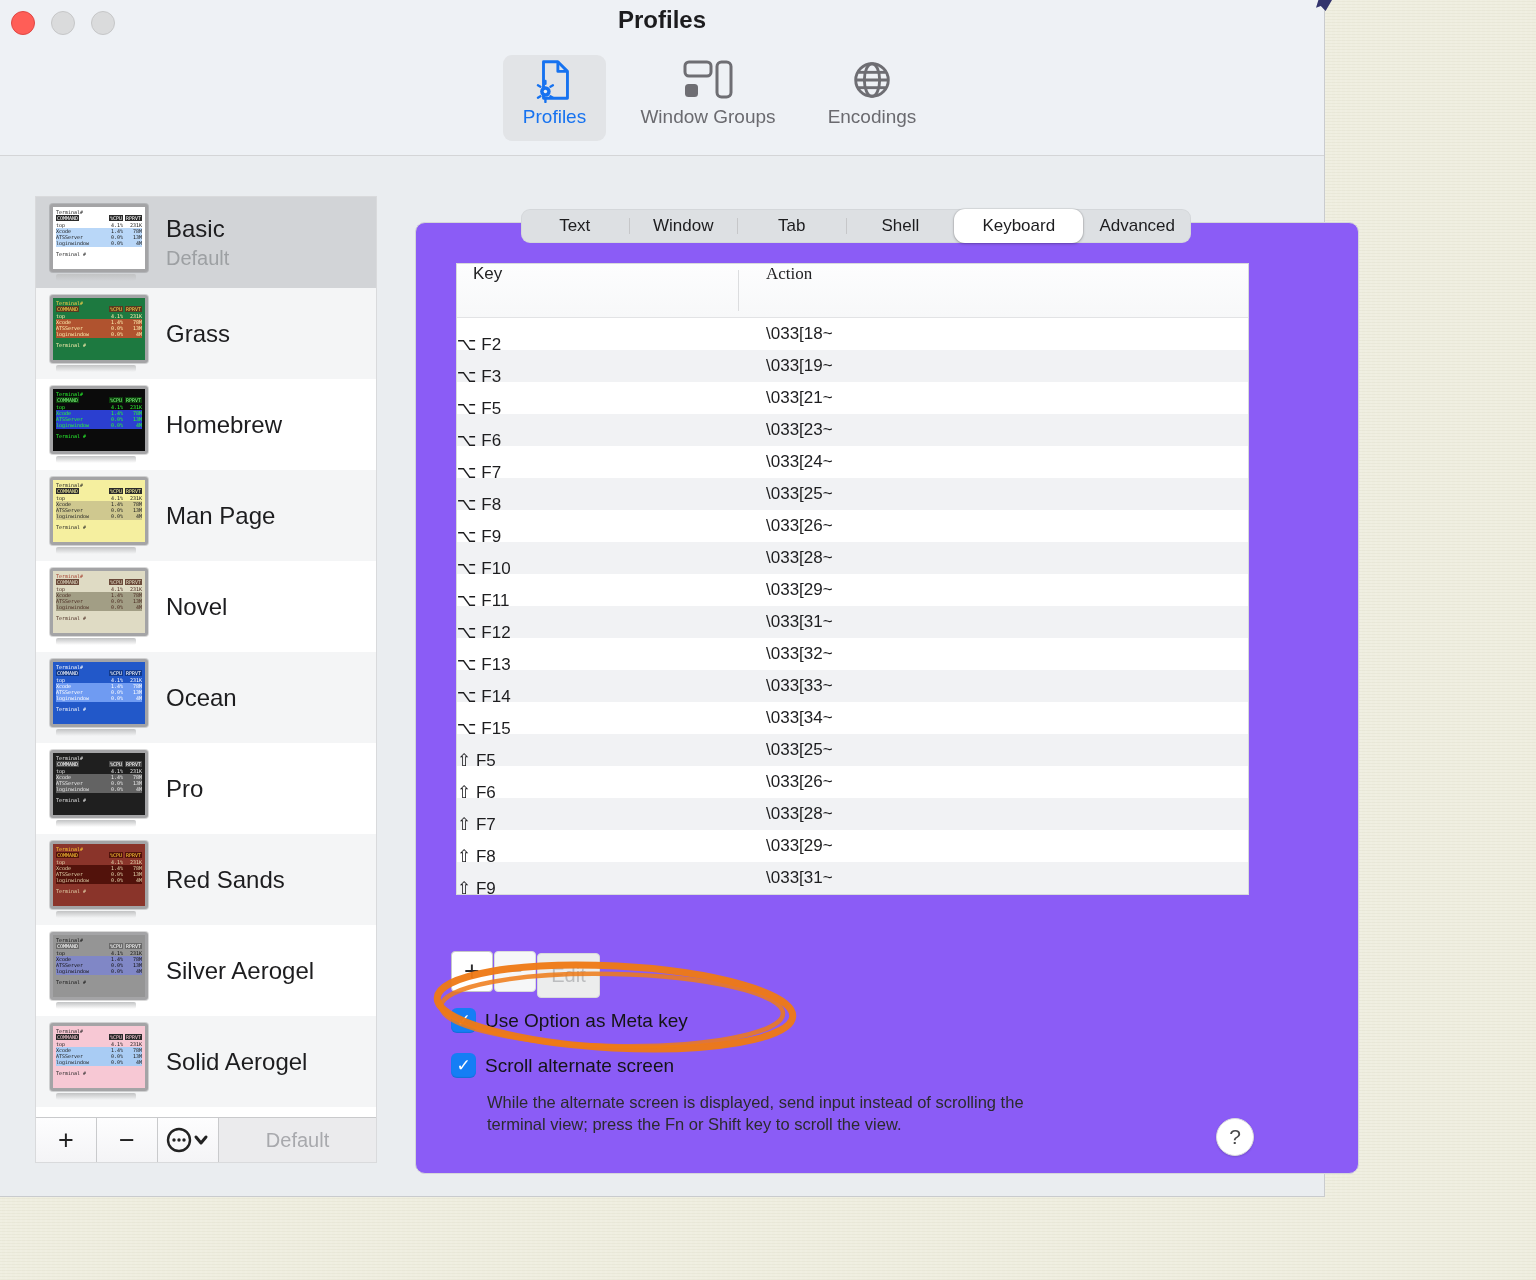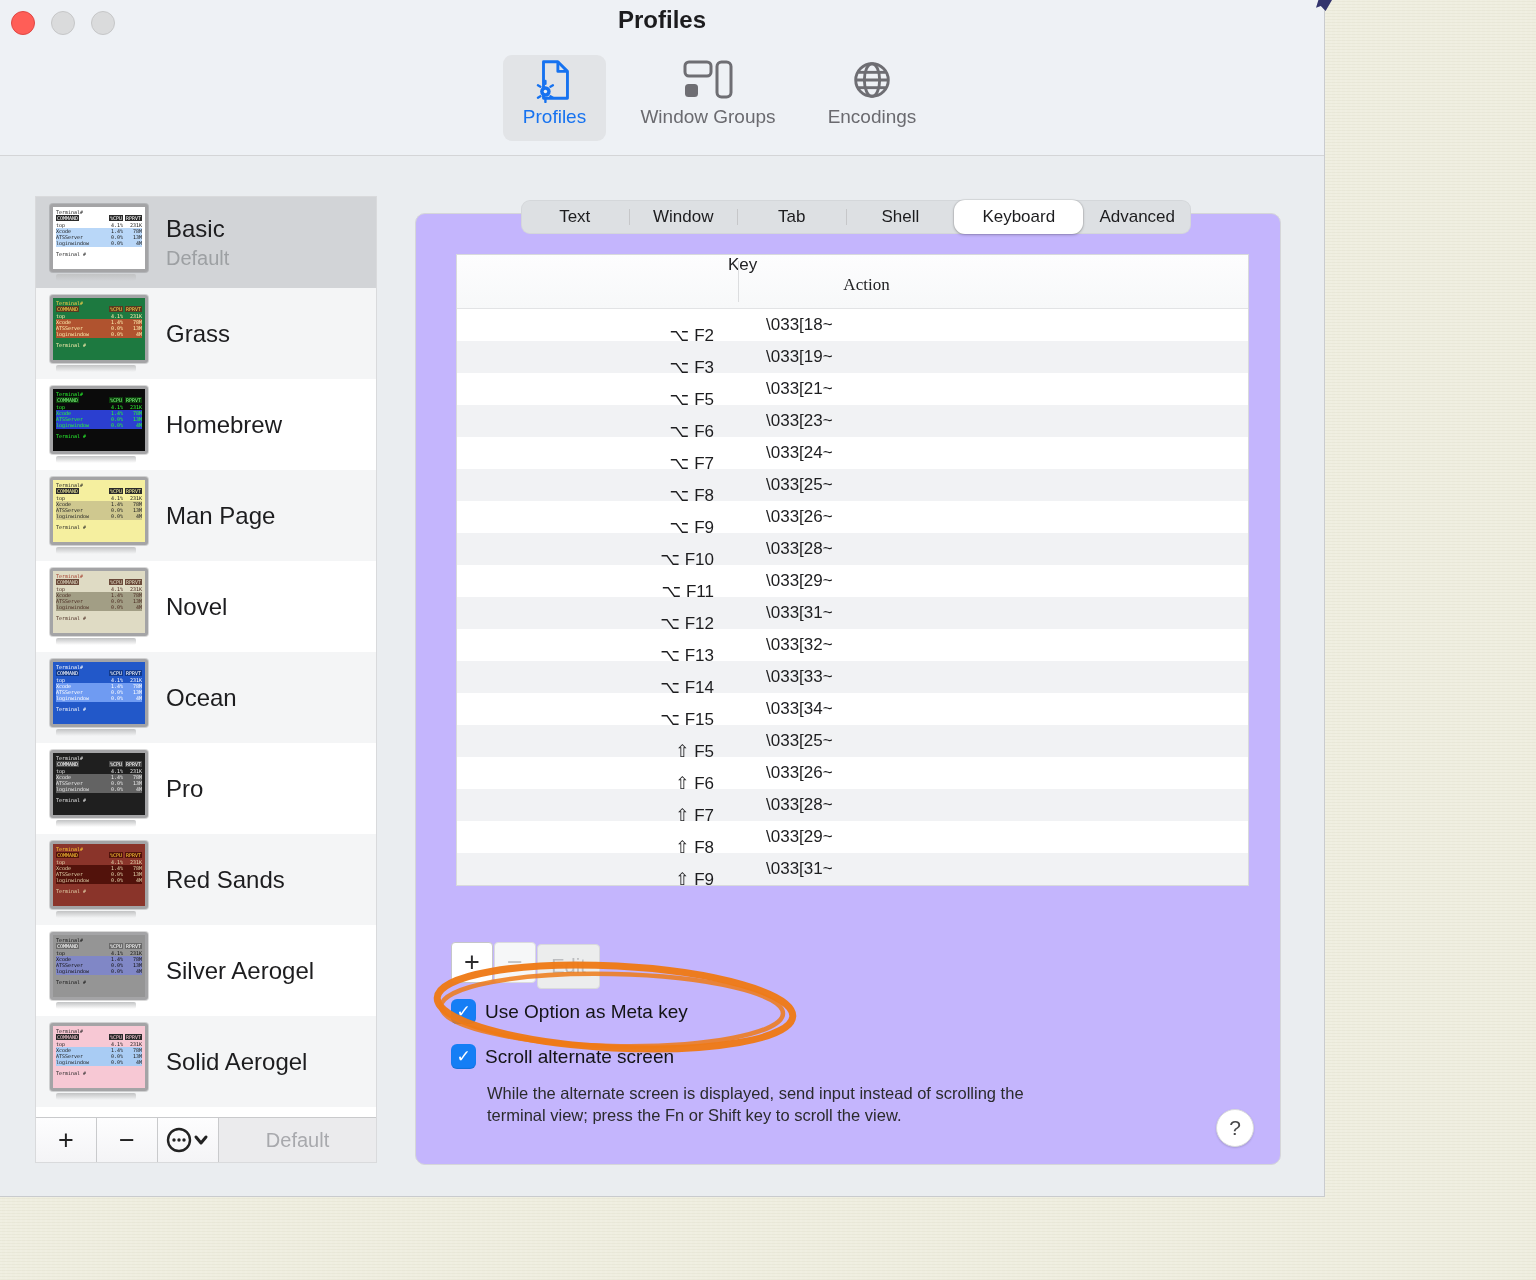--- a/index.html
+++ b/index.html
@@ -59,40 +59,40 @@
   .profile-subtitle{font-size:20px;color:#9da0a3;margin-top:4px;}
   .sidebar-footer{position:absolute;left:0;bottom:0;right:0;height:44px;display:flex;
     border-top:1px solid #c9cacc;background:#fbfbfc;}
   .sf-btn{width:60px;flex:0 0 auto;border-right:1px solid #c9cacc;display:flex;align-items:center;
     justify-content:center;font-size:27px;color:#222;background:linear-gradient(#fdfdfe,#f4f4f6);}
   .sf-more svg{display:block;}
   .sf-default{flex:1;display:flex;align-items:center;justify-content:center;font-size:20px;
     color:#a8a9ad;background:#ebebed;border-right:none;}
 
   
-  .panel{position:absolute;left:415px;top:213px;width:866px;height:952px;background:#c4b5fd;
+  .panel{position:absolute;left:415px;top:222px;width:944px;height:952px;background:#8b5cf6;
     border:1px solid #d5d6d9;border-radius:10px;box-sizing:border-box;}
   .tab-bar{position:absolute;left:105px;top:-14px;height:34px;width:670px;background:#dde0e3;
     border-radius:9px;display:flex;align-items:center;box-shadow:inset 0 0 0 1px rgba(0,0,0,.04);}
   .tab{flex:1;text-align:center;font-size:17px;color:#1d1d1f;padding:0 10px;height:34px;
     line-height:34px;white-space:nowrap;border-radius:9px;}
   .tab.selected{background:#ffffff;border-radius:11px;box-shadow:0 1px 3px rgba(0,0,0,.25),0 0 0 1px rgba(0,0,0,.06);
     flex:1.25;font-weight:500;}
   .tab-sep{width:1px;height:16px;background:#c6c7c9;flex:0 0 auto;}
 
   .kb-table{position:absolute;left:40px;top:40px;width:793px;border:1px solid #d8dadc;
     background:#fff;box-sizing:border-box;}
-  .kb-header{height:53px;display:flex;align-items:center;background:linear-gradient(#fdfdfe,#f7f8f9);
-    border-bottom:1px solid #e2e3e5;position:relative;font-size:17px;color:#232325;flex-direction:column;}
+  .kb-header{height:53px;display:flex;align-items:flex-start;background:linear-gradient(#fdfdfe,#f7f8f9);
+    border-bottom:1px solid #e2e3e5;position:relative;font-size:17px;color:#232325;}
   .kb-h-key{width:281px;padding-left:16px;box-sizing:border-box;}
   .kb-h-divider{position:absolute;left:281px;top:6px;bottom:6px;width:1px;background:#dcdddf;}
   .kb-h-action{padding-left:28px;font-family:Liberation Serif, serif;}
   .trow{height:32px;display:flex;align-items:center;font-size:17px;color:#1d1d1f;background:#fff;}
   .trow:nth-child(even){background:#f1f2f4;}
-  .tkey{width:257px;text-align:right;flex:0 0 auto;margin-top:21px;}
+  .tkey{width:257px;flex:0 0 auto;margin-top:21px;}
   .taction{padding-left:52px;}
 
   .small-btn{position:absolute;box-sizing:border-box;display:flex;align-items:center;
     justify-content:center;border-radius:4px;}
   .btn-add{left:35px;top:728px;width:42px;height:41px;background:#fff;border:1px solid #c5c6c8;
     font-size:27px;color:#2b2b2d;}
   .btn-remove{left:78px;top:728px;width:42px;height:41px;background:#f6f7f8;border:1px solid #dadbdd;
     font-size:27px;color:#c3c4c6;}
   .btn-edit{left:121px;top:730px;width:63px;height:45px;background:#eceded;border:1px solid #d8d9db;
     font-size:20px;color:#bcbdbf;}

